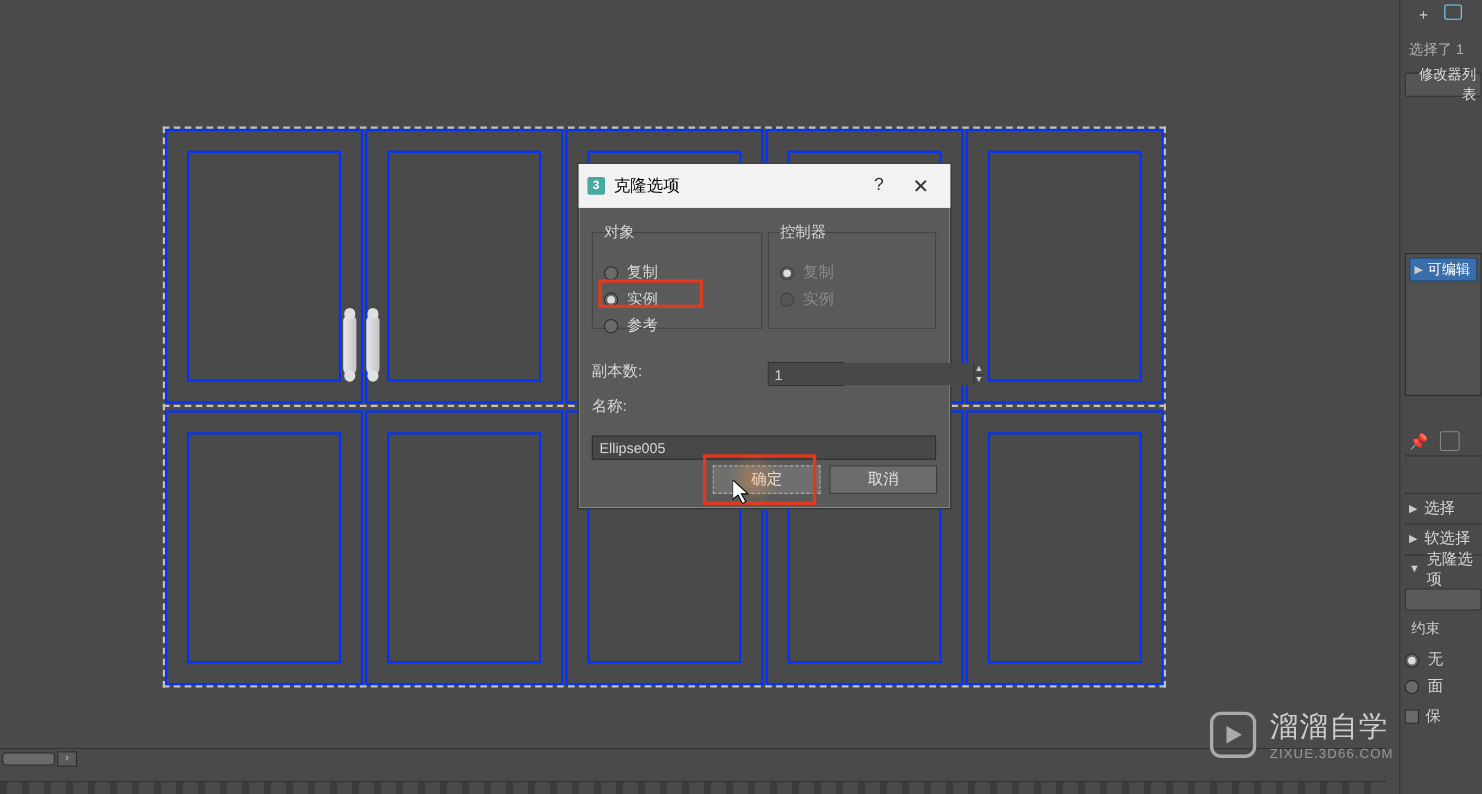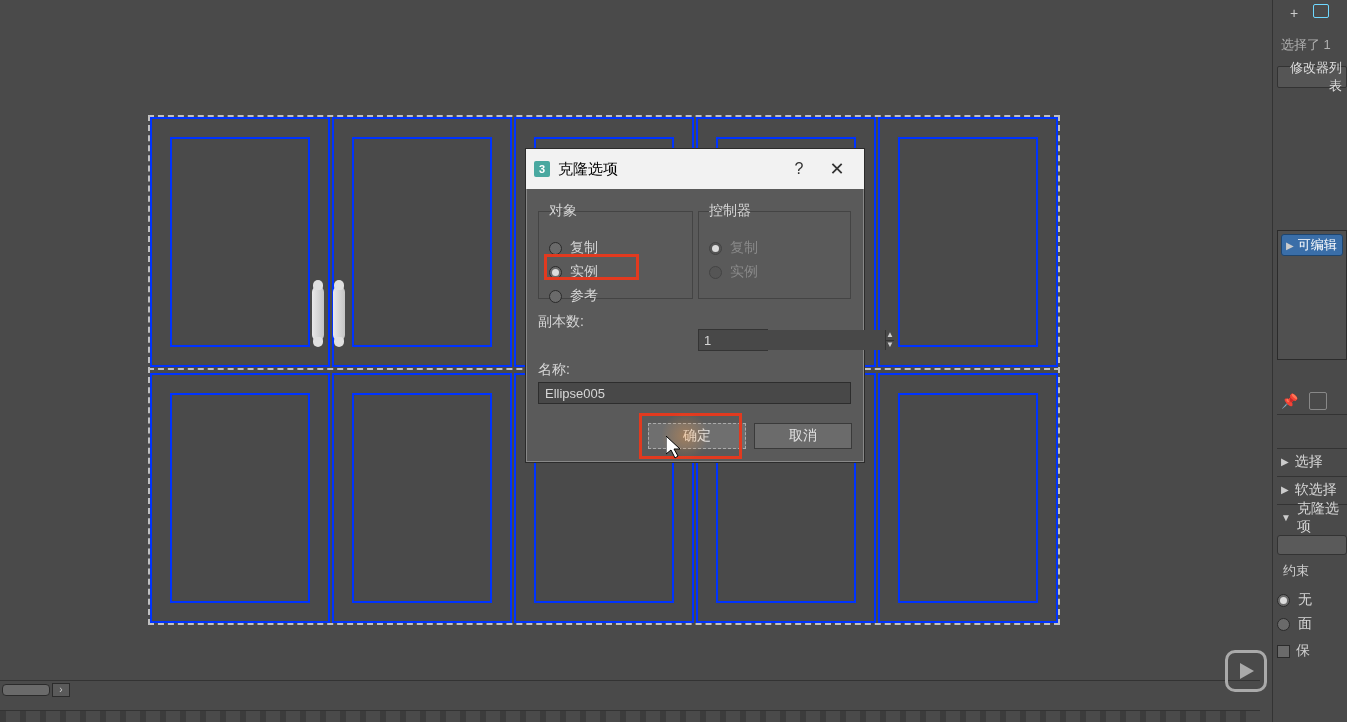--- a/index.html
+++ b/index.html
@@ -436,31 +436,31 @@
       <div class="opt disabled">
         <span class="radio selected disabled"></span>
         <span>复制</span>
       </div>
       <div class="opt disabled">
         <span class="radio disabled"></span>
         <span>实例</span>
       </div>
     </div>
 
-    <div class="lbl" style="position:absolute;left:12px;top:164px;">副本数:</div>
+    <div class="lbl" style="position:absolute;left:12px;top:180px;">副本数:</div>
     <div class="spinner" style="left:172px;top:180px;">
       <input value="1" style="">
       <div class="arrows">
         <div>▲</div>
         <div>▼</div>
       </div>
     </div>
 
     <div class="lbl" style="position:absolute;left:12px;top:212px;">名称:</div>
-    <input class="name-input" style="top: 233px;" value="Ellipse005">
+    <input class="name-input" style="top: 247px;" value="Ellipse005">
 
     <div class="dlg-btn primary" style="left:122px;top:274px;">
       <span>确定</span>
     </div>
     <div class="red-mark" style="left:113px;top:264px;width:103px;height:46px;"></div>
 
     <div style="position:absolute;left:134px;top:264px;width:50px;height:46px;background:radial-gradient(circle,#ff9a3a55 0%,transparent 70%);"></div>
     <div class="dlg-btn" style="left:228px;top:274px;">
       <span>取消</span>
     </div>
@@ -528,15 +528,19 @@
       </label>
     </div>
   </div>
 
   <div class="watermark">
     <div class="logo">
       <svg width="20" height="20">
           <polygon points="4,2 18,10 4,18" fill="#aaa"></polygon>
         </svg>
     </div>
+    <div>
+      <div class="wm-title">溜溜自学</div>
+      <div class="wm-sub">ZIXUE.3D66.COM</div>
+    </div>
   </div>
 
 </div>
 
 </body></html>

